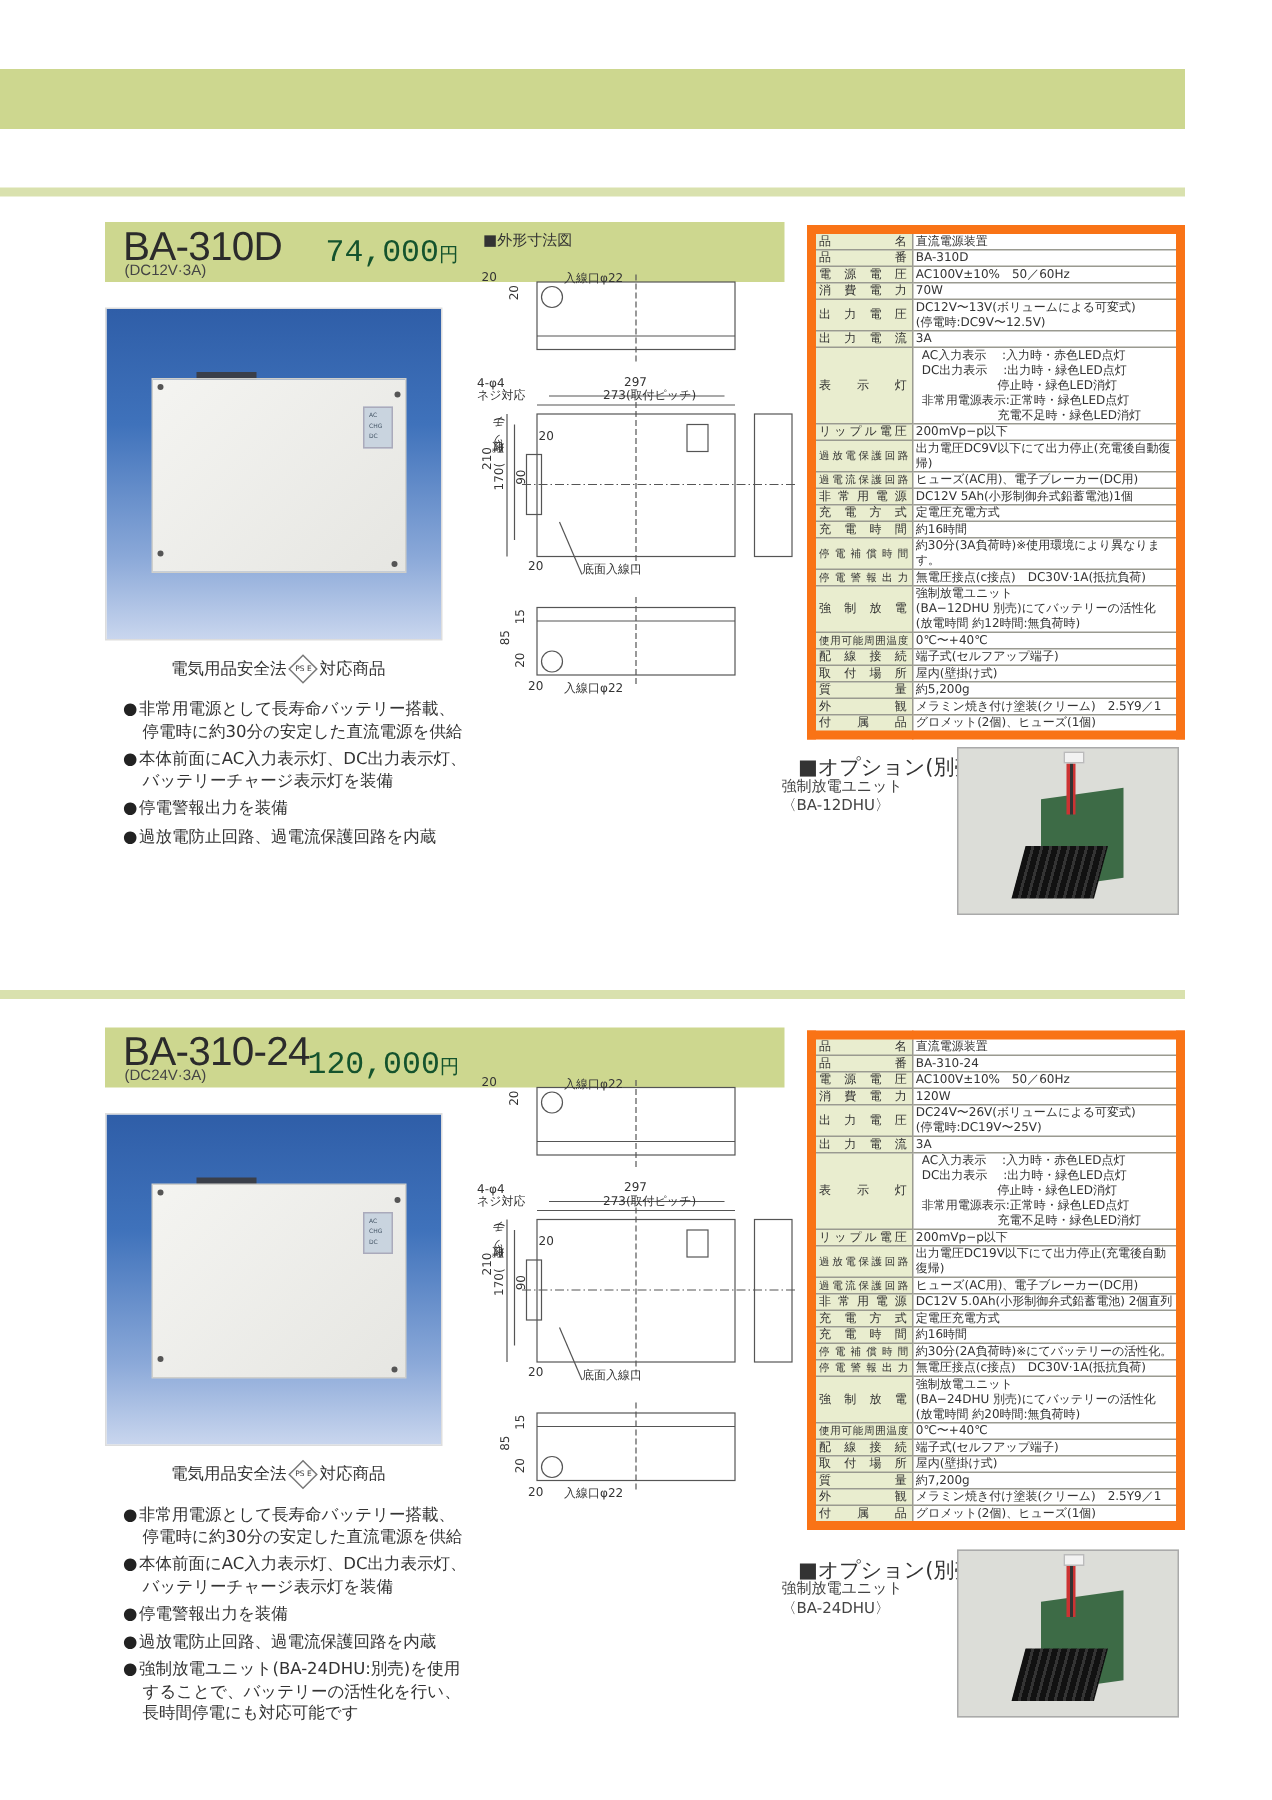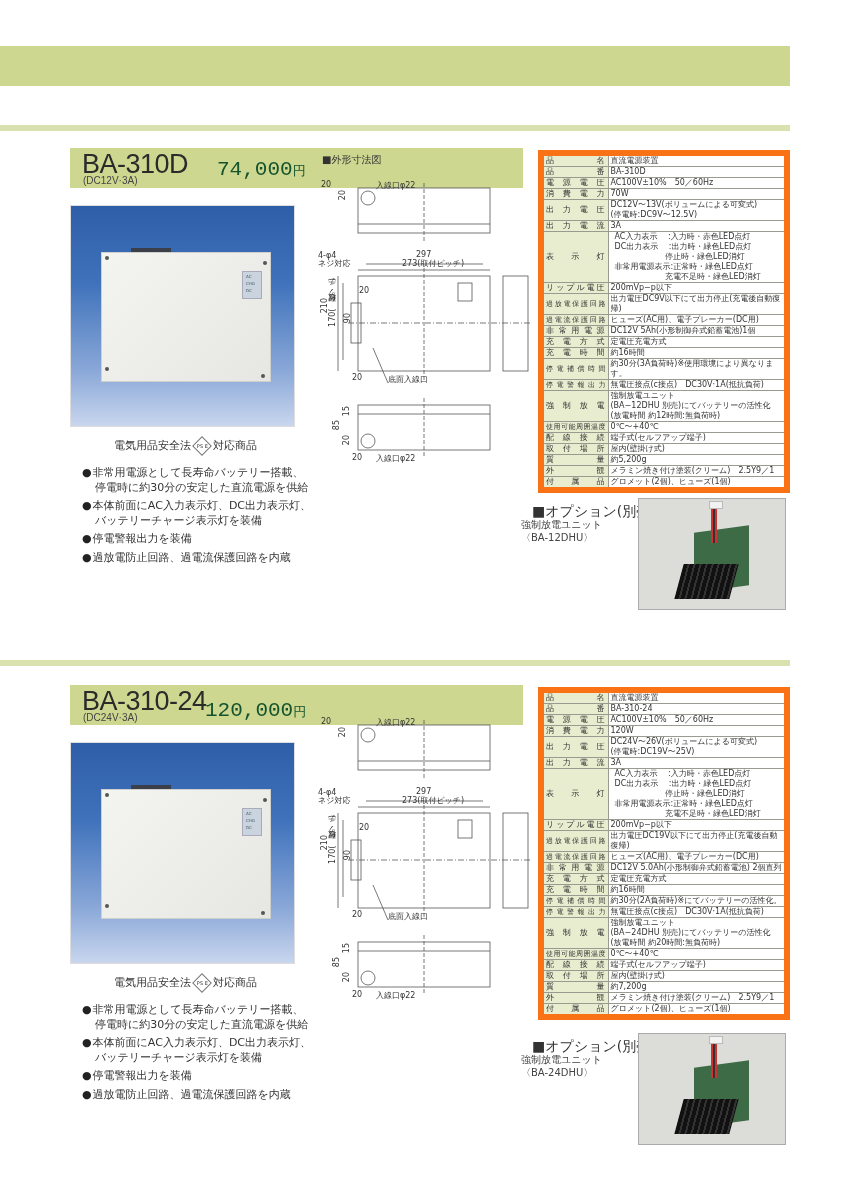--- a/index.html
+++ b/index.html
@@ -278,20 +278,21 @@
 
   <div class="pse-line">
     <span>電気用品安全法</span><span class="pse-mark"><span>PS E</span></span><span>対応商品</span>
   </div>
 
   <ul class="features">
     <li>非常用電源として長寿命バッテリー搭載、停電時に約30分の安定した直流電源を供給</li>
     <li>本体前面にAC入力表示灯、DC出力表示灯、バッテリーチャージ表示灯を装備</li>
     <li>停電警報出力を装備</li>
     <li>過放電防止回路、過電流保護回路を内蔵</li>
+    <li>強制放電ユニット(BA-24DHU:別売)を使用することで、バッテリーの活性化を行い、長時間停電にも対応可能です</li>
   </ul>
 
   <div class="diagram">
     <div class="diagram-title"></div>
     <svg width="212" height="360" style="position:absolute;left:0;top:0">
       <g stroke="#555" fill="none" stroke-width="0.8">
 
         <rect x="40" y="40" width="132" height="45"></rect>
         <line x1="40" y1="76" x2="172" y2="76"></line>
         <circle cx="50" cy="50" r="7"></circle>

